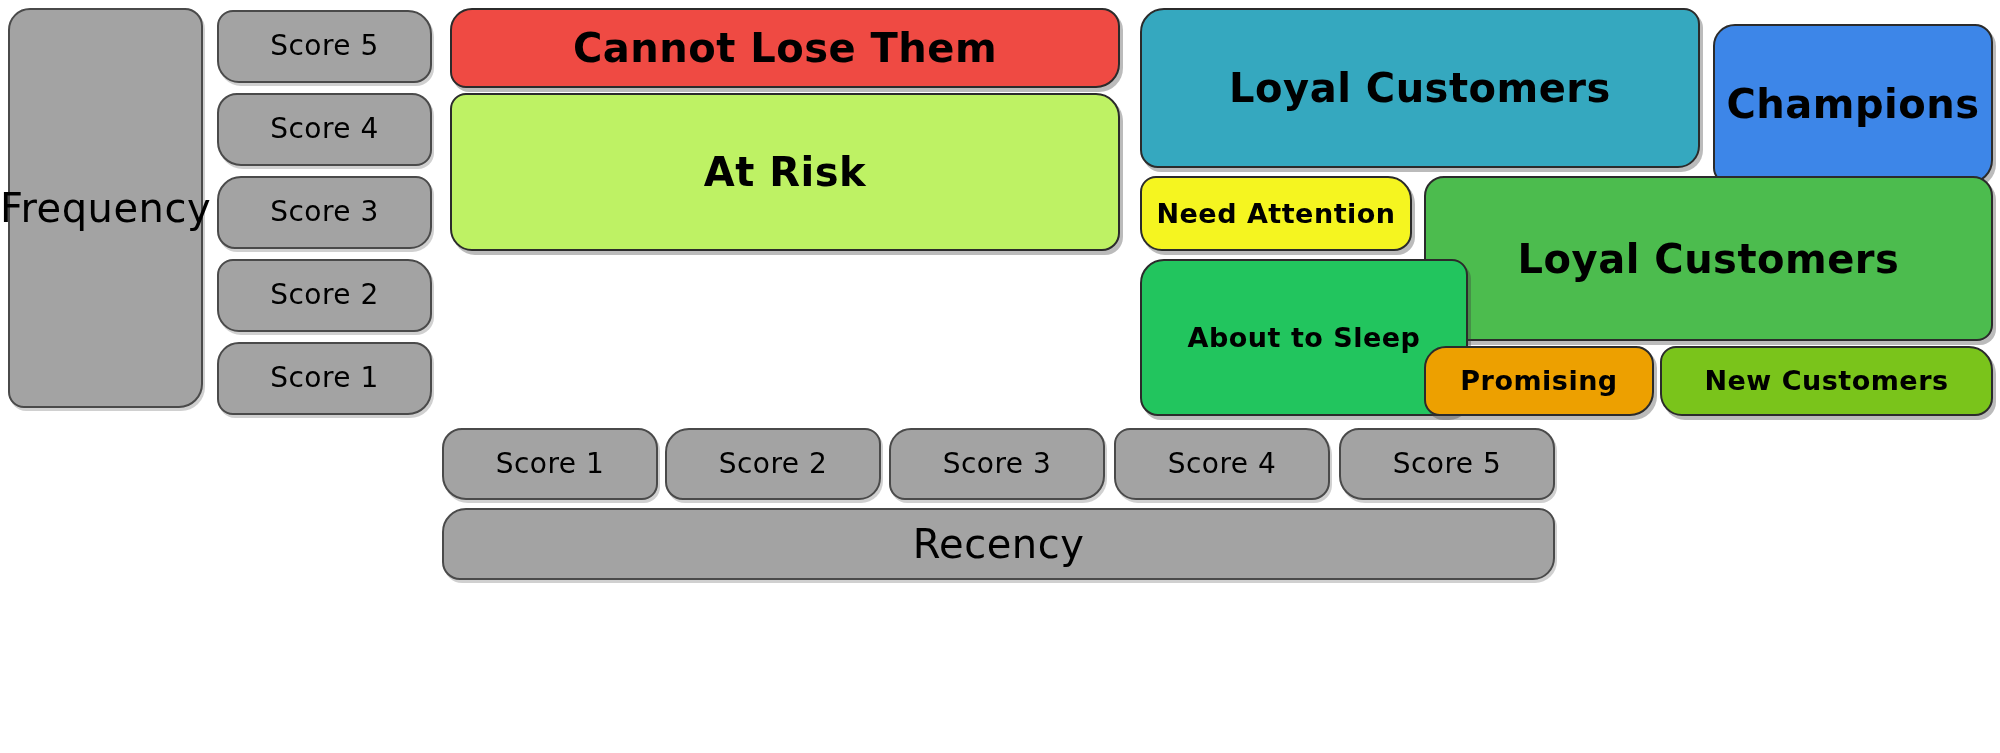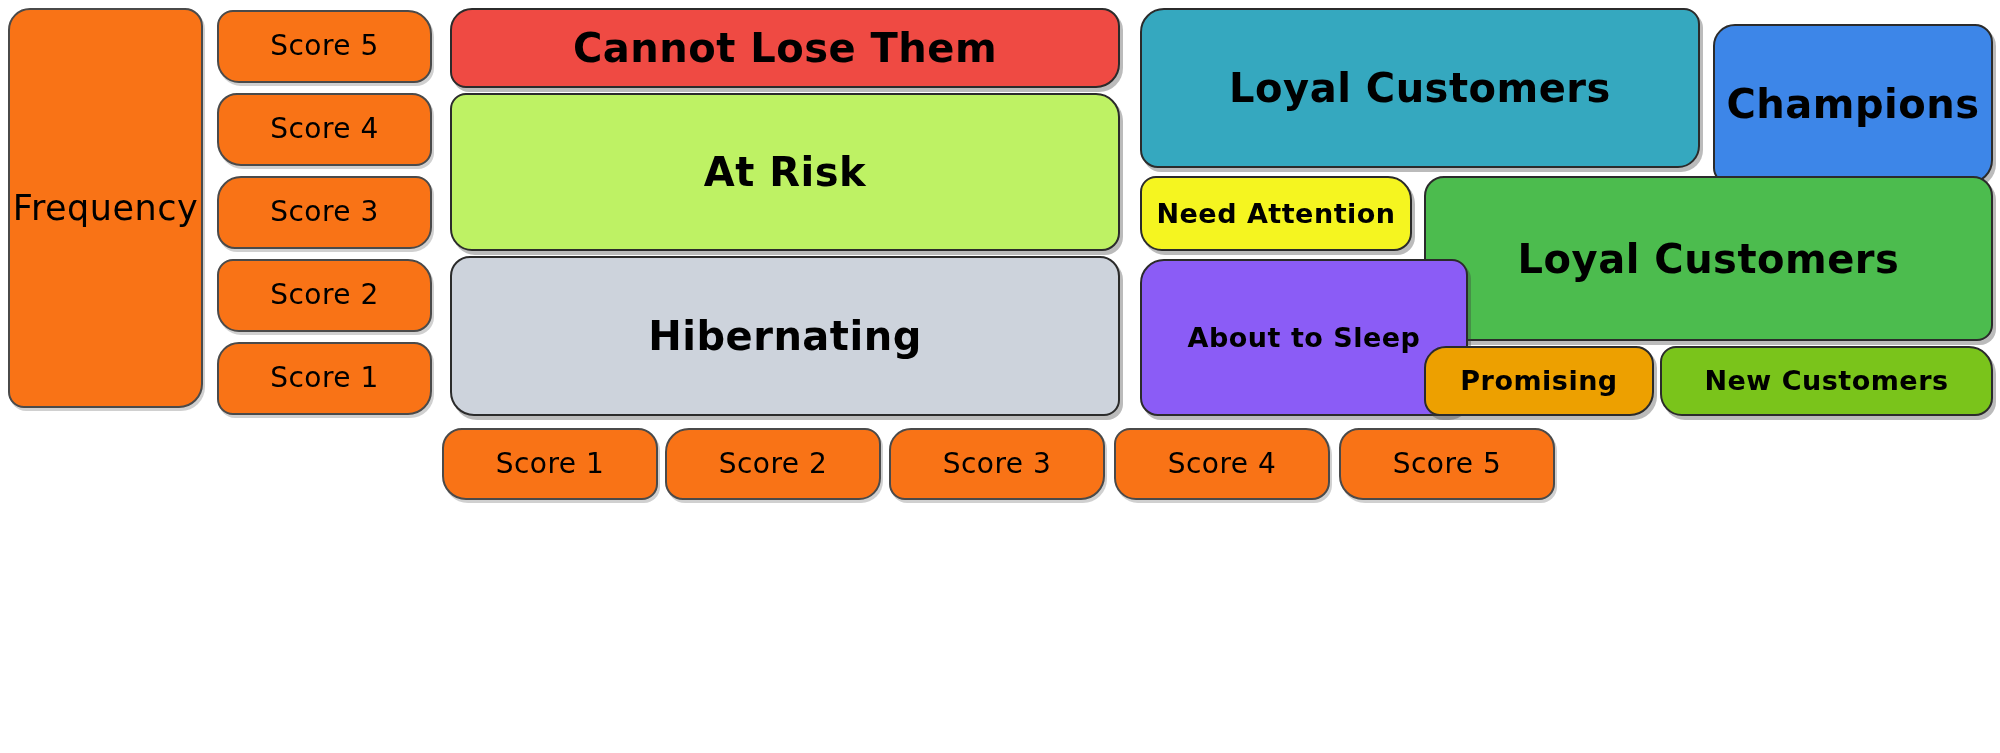--- a/index.html
+++ b/index.html
@@ -33,28 +33,28 @@
     font-weight: 700;
     letter-spacing: 0.5px;
     line-height: 1.1;
     padding: 4px 10px;
     box-shadow: 3px 4px 0 rgba(60,60,60,0.35);
     font-family: "DejaVu Sans", sans-serif;
   }
 
   
   .box.plain {
-    background: #f97316;
+    background: #a3a3a3;
     border: 2px solid #4a4a4a;
     font-weight: 400;
     box-shadow: 2px 3px 0 rgba(120,120,120,0.35);
   }
 
   .axis-label {
-    font-size: 35px;
+    font-size: 40px;
   }
 
   .score-label {
     font-size: 28px;
   }
 
   .seg-label {
     font-size: 40px;
   }
 
@@ -82,40 +82,40 @@
   <div class="box plain score-label r4" style="left:217px; top:176px; width:215px; height:73px;">Score 3</div>
 
   <div class="box plain score-label r2" style="left:217px; top:259px; width:215px; height:73px;">Score 2</div>
 
   <div class="box plain score-label r1" style="left:217px; top:342px; width:215px; height:73px;">Score 1</div>
 
   <div class="box seg-label r1" style="left:450px; top:8px; width:670px; height:80px; background:#ef4a43;">Cannot Lose Them</div>
 
   <div class="box seg-label r2" style="left:450px; top:93px; width:670px; height:158px; background:#bef264;">At Risk</div>
 
-  <div class="box seg-label r3" style="left:450px; top:256px; width:670px; height:160px; background:#cdd3dc;">Hibernating</div>
 
   <div class="box seg-label r4" style="left:1140px; top:8px; width:560px; height:160px; background:#35a8bf;">Loyal Customers</div>
 
   <div class="box seg-label r1" style="left:1713px; top:8px; width:280px; height:160px; background:#3d86e8;margin-top:16px;">Champions</div>
 
   <div class="box seg-label small r2" style="left:1140px; top:176px; width:272px; height:75px; background:#f5f520;">Need Attention</div>
 
   <div class="box seg-label r3" style="left:1424px; top:176px; width:569px; height:165px; background:#4cbc4e;">Loyal Customers</div>
 
-  <div class="box seg-label small r4" style="left:1140px; top:259px; width:328px; height:157px; background:#8b5cf6;">About to Sleep</div>
+  <div class="box seg-label small r4" style="left:1140px; top:259px; width:328px; height:157px; background:#22c55e;">About to Sleep</div>
 
   <div class="box seg-label small r1" style="left:1424px; top:346px; width:230px; height:70px; background:#eda000;">Promising</div>
 
   <div class="box seg-label small r2" style="left:1660px; top:346px; width:333px; height:70px; background:#7ac41b;">New Customers</div>
 
   <div class="box plain score-label r3" style="left:442px; top:428px; width:216px; height:72px;">Score 1</div>
 
   <div class="box plain score-label r4" style="left:665px; top:428px; width:216px; height:72px;">Score 2</div>
 
   <div class="box plain score-label r1" style="left:889px; top:428px; width:216px; height:72px;">Score 3</div>
 
   <div class="box plain score-label r2" style="left:1114px; top:428px; width:216px; height:72px;">Score 4</div>
 
   <div class="box plain score-label r3" style="left:1339px; top:428px; width:216px; height:72px;">Score 5</div>
 
+  <div class="box plain axis-label r4" style="left:442px; top:508px; width:1113px; height:72px;">Recency</div>
 
 </div>
 
 </body></html>

